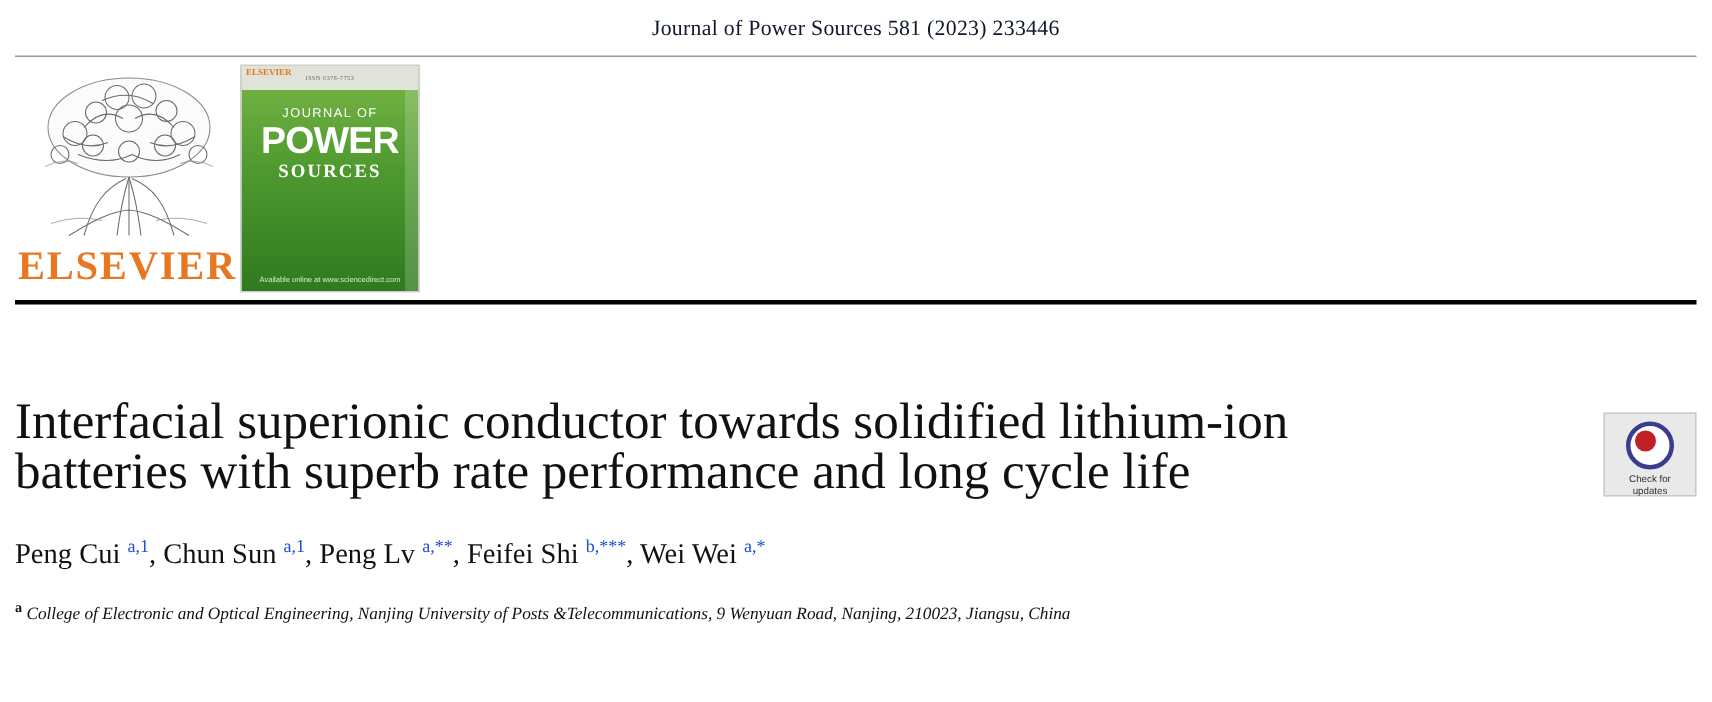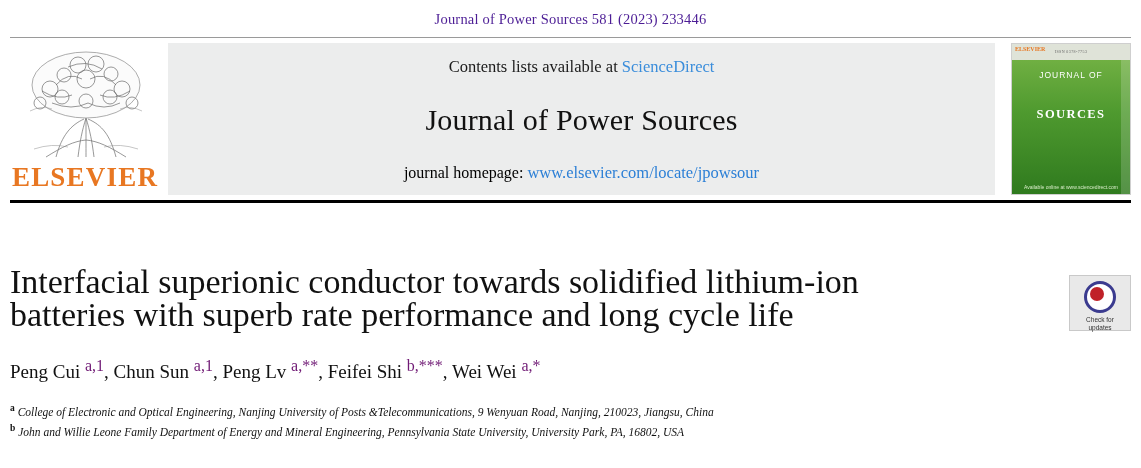--- a/index.html
+++ b/index.html
@@ -14,21 +14,21 @@
     color: #000000;
     position: relative;
     overflow: hidden;
   }
 
   
   .running-head {
     text-align: center;
     font-family: "Liberation Serif", serif;
     font-size: 14.5px;
-    color: #4c1d95;
+    color: #0f172a;
     padding-top: 11px;
     letter-spacing: 0.2px;
   }
 
   .rule-top {
     border-top: 1px solid #9a9a9a;
     margin: 9px 10px 0 10px;
   }
 
   
@@ -185,22 +185,22 @@
     color: #111;
     margin-top: 62px;
     max-width: 930px;
   }
   .authors {
     font-size: 19px;
     margin-top: 26px;
     color: #111;
   }
   .sup-link {
-    color: #701a75;
-    font-size: 16px;
+    color: #1d4ed8;
+    font-size: 12px;
     vertical-align: super;
   }
 
   .affiliations {
     margin-top: 17px;
     font-family: Liberation Serif, serif;
     font-style: italic;
     font-size: 11.5px;
     line-height: 16px;
     color: #111;
@@ -282,36 +282,26 @@
           <circle cx="116" cy="58" r="6"></circle>
       </g>
       <g stroke="#8d8d8d" stroke-width="0.5" fill="none">
         <path d="M14 66 q12 -6 22 -2 M126 66 q-12 -6 -22 -2"></path>
         <path d="M18 104 q18 -6 34 -2 M122 104 q-18 -6 -34 -2"></path>
       </g>
     </svg>
     <div class="elsevier-word">ELSEVIER</div>
   </div>
 
-  <div class="contents-box">
-    <div class="contents-line">
-      <span>Contents lists available at</span>
-      <a href="#">ScienceDirect</a>
-    </div>
-    <div class="journal-name">Journal of Power Sources</div>
-    <div class="homepage-line">
-      <span>journal homepage:</span>
-      <span class="homepage-url">www.elsevier.com/locate/jpowsour</span>
-    </div>
-  </div>
 
   <div class="cover">
     <div class="cover-top-strip">ISSN 0378-7753</div>
     <div class="cover-el">ELSEVIER</div>
     <div class="cover-journalof">JOURNAL OF</div>
+    <div class="cover-power">POWER</div>
     <div class="cover-sources">SOURCES</div>
     <div class="cover-right-bar"></div>
     <div class="cover-bottom">Available online at www.sciencedirect.com</div>
   </div>
 </div>
 
 <div class="rule-thick"></div>
 
 <div class="title-area">
 
@@ -329,18 +319,14 @@
 
   <div class="authors">
     <span>Peng Cui <span class="sup-link">a,1</span></span><span>, </span><span>Chun Sun <span class="sup-link">a,1</span></span><span>, </span><span>Peng Lv <span class="sup-link">a,**</span></span><span>, </span><span>Feifei Shi <span class="sup-link">b,***</span></span><span>, </span><span>Wei Wei <span class="sup-link">a,*</span></span>
   </div>
 
   <div class="affiliations">
     <div>
       <span class="aff-marker">a</span>
       <span>College of Electronic and Optical Engineering, Nanjing University of Posts &amp;Telecommunications, 9 Wenyuan Road, Nanjing, 210023, Jiangsu, China</span>
     </div>
-    <div>
-      <span class="aff-marker">b</span>
-      <span>John and Willie Leone Family Department of Energy and Mineral Engineering, Pennsylvania State University, University Park, PA, 16802, USA</span>
-    </div>
   </div>
 </div>
 
 </body></html>

